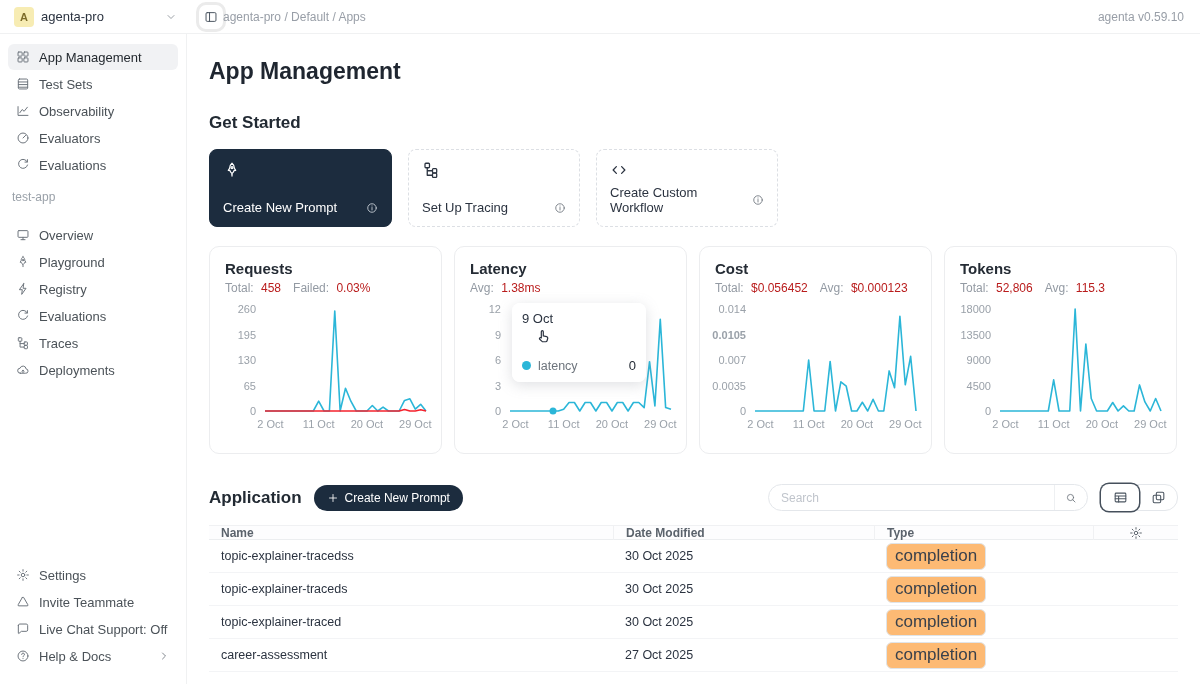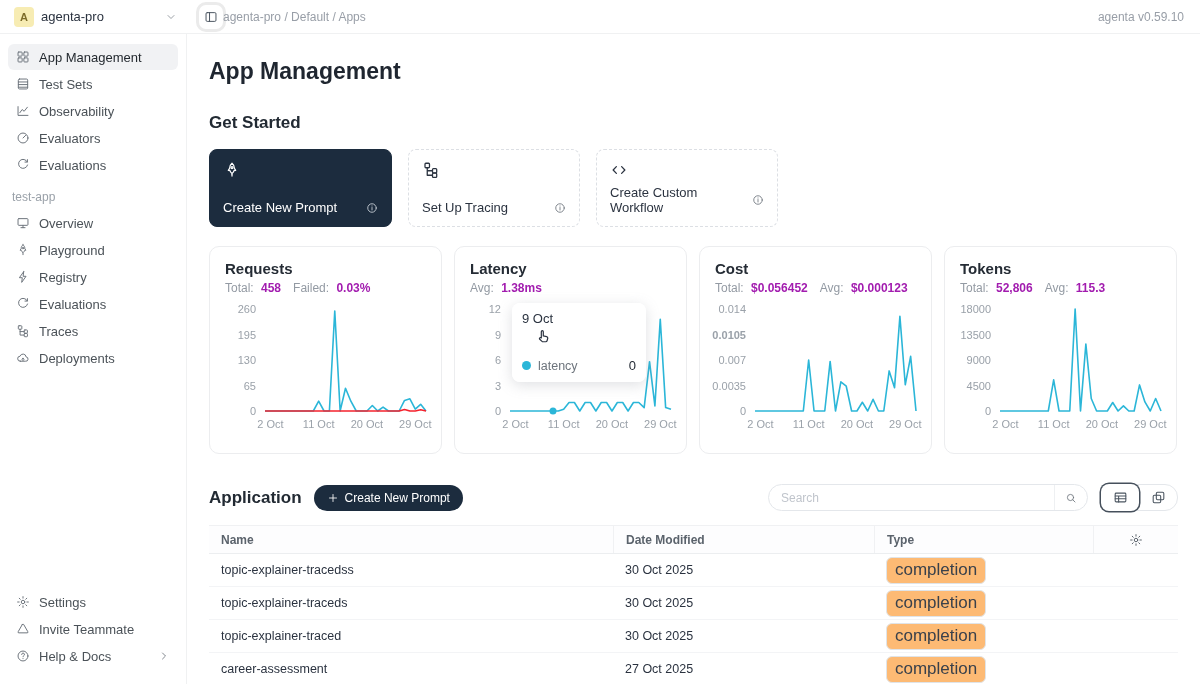--- a/index.html
+++ b/index.html
@@ -24,21 +24,21 @@
   .version{margin-left:auto;padding-right:16px;font-size:12px;color:#989ea7}
 
   
   .layout{display:flex;height:650px}
   .sidebar{width:187px;flex:none;border-right:1px solid #f0f1f2;background:#fff;
     display:flex;flex-direction:column;padding:10px 8px 14px}
   .side-item{display:flex;align-items:center;gap:9px;height:26px;padding:0 8px;border-radius:6px;
     font-size:13px;color:#4b5258;cursor:pointer;margin-bottom:1px}
   .side-item .icon{color:#6d747c}
   .side-item.active{background:#f1f2f4;color:#23292f}
-  .side-header{font-size:12px;color:#9aa1a9;margin:12px 4px 6px}
+  .side-header{font-size:12px;color:#9aa1a9;margin:12px 4px 18px}
   .side-footer{margin-top:auto}
   .side-item .flexspace{flex:1}
 
   .main{flex:1;padding:14px 22px 0;overflow:hidden;background:#fff}
   .page-title{font-size:23px;font-weight:700;color:#1f2630;margin-top:10px}
   .section-heading{font-size:17px;font-weight:700;color:#222a33}
   .gs-heading{margin-top:28px}
 
   
   .gs-row{display:flex;gap:16px;margin-top:16px}
@@ -48,21 +48,21 @@
   .gs-card.dark{width:183px;background:#1c2c3e;border:1px solid #1c2c3e;color:#fff}
   .gs-label{display:flex;align-items:center;justify-content:space-between;font-size:13px;font-weight:500;gap:6px}
   .gs-card .info{color:#6d747c}
   .gs-card.dark .info{color:#cfd6dd}
 
   
   .charts-row{display:flex;gap:12px;margin-top:19px}
   .chart-card{width:233px;height:208px;background:#fff;border:1px solid #ecedef;border-radius:10px;padding:13px 15px}
   .chart-title{font-size:15px;font-weight:600;color:#252c35}
   .chart-stats{display:flex;gap:12px;margin-top:4px;font-size:12px;color:#939aa3;white-space:nowrap}
-  .chart-stats b{color:#a21caf;margin-left:4px;font-weight:700}
+  .chart-stats b{color:#b91c1c;margin-left:4px;font-weight:400}
   .chart-body{display:flex;margin-top:14px}
   .ycol{width:40px;flex:none;height:102px;position:relative}
   .ycol span{position:absolute;right:9px;transform:translateY(50%);font-size:11px;color:#9aa1a9}
   .plotcol{flex:1;min-width:0}
   .plot{height:102px;position:relative}
   .plot svg{position:absolute;inset:0;width:100%;height:100%;overflow:visible}
   .xrow{position:relative;height:14px;margin-top:7px}
   .xrow span{position:absolute;transform:translateX(-50%);font-size:11px;color:#9aa1a9;white-space:nowrap}
   .marker-dot{position:absolute;width:7px;height:7px;border-radius:50%;background:#2bb6d8;transform:translate(-50%,50%);z-index:2}
   .chart-tooltip{position:absolute;left:2px;top:-6px;width:134px;background:rgba(255,255,255,.95);border-radius:8px;
@@ -86,21 +86,21 @@
   .search-btn{height:100%;padding:0 10px;border:none;border-left:1px solid #eef0f2;background:none;color:#6d747c;
     display:flex;align-items:center;cursor:pointer}
   .seg{display:flex;align-items:center;height:27px;border:1px solid #e4e7eb;border-radius:13px;background:#fff}
   .seg-btn{width:38px;height:27px;border:none;background:none;cursor:pointer;color:#4b5560;
     display:flex;align-items:center;justify-content:center}
   .seg-btn .icon svg{width:15px;height:15px}
   .seg-btn.selected{box-shadow:0 0 0 1.5px #46505c;border-radius:8px;background:#fff}
 
   
   .table{margin-top:14px;font-size:12.5px}
-  .t-head{display:grid;grid-template-columns:404px 261px 219px 1fr;height:29px;align-items:stretch;
+  .t-head{display:grid;grid-template-columns:404px 261px 219px 1fr;height:15px;align-items:stretch;
     border-top:1px solid #f0f1f3;border-bottom:1px solid #eceef0;background:#fdfdfe;color:#5b636c;
     font-size:12px;font-weight:600}
   .t-head .cell{padding:0 12px;display:flex;align-items:center;cursor:pointer}
   .t-head .cell + .cell{border-left:1px solid #f0f1f3}
   .t-head .cell.actions{justify-content:center;cursor:default}
   .gear-btn{border:none;background:none;color:#5b636c;cursor:pointer;display:flex}
   .t-row{display:grid;grid-template-columns:404px 261px 219px 1fr;height:33px;align-items:center;
     border-bottom:1px solid #f3f4f6;color:#2b3340;cursor:pointer}
   .t-row .cell{padding:0 12px;overflow:hidden;white-space:nowrap;text-overflow:ellipsis}
   .badge{display:inline-block;border:1px solid #e0e4e8;border-radius:6px;padding:2.5px 8px;font-size:17px;
@@ -255,20 +255,28 @@
           <span class="icon">
             <svg viewBox="0 0 24 24" fill="none" stroke="currentColor" stroke-width="1.7" stroke-linecap="round" stroke-linejoin="round">
               <path d="M10.8 4.3a1.4 1.4 0 0 1 2.4 0l7 12.2a1.4 1.4 0 0 1-1.2 2.1H5a1.4 1.4 0 0 1-1.2-2.1l7-12.2z"></path>
             </svg>
           </span>
           <span>Invite Teammate</span>
         </div>
         <div class="side-item">
           <span class="icon">
             <svg viewBox="0 0 24 24" fill="none" stroke="currentColor" stroke-width="1.7" stroke-linecap="round" stroke-linejoin="round">
+              <path d="M4 6A2.5 2.5 0 0 1 6.5 3.5h11A2.5 2.5 0 0 1 20 6v7.5a2.5 2.5 0 0 1-2.5 2.5H9.2L5 19.6a.6.6 0 0 1-1-.5V6z"></path>
+            </svg>
+          </span>
+          <span>Live Chat Support: Off</span>
+        </div>
+        <div class="side-item">
+          <span class="icon">
+            <svg viewBox="0 0 24 24" fill="none" stroke="currentColor" stroke-width="1.7" stroke-linecap="round" stroke-linejoin="round">
               <circle cx="12" cy="12" r="8.5"></circle>
               <path d="M9.7 9.4a2.4 2.4 0 1 1 3.4 2.2c-.8.4-1.1.9-1.1 1.7"></path>
               <path d="M12 16.4v.2"></path>
             </svg>
           </span>
           <span>Help &amp; Docs</span>
           <span class="flexspace"></span>
           <span class="icon sm">
             <svg viewBox="0 0 24 24" fill="none" stroke="currentColor" stroke-width="1.7" stroke-linecap="round" stroke-linejoin="round">
               <path d="M9 6l6 6-6 6"></path>

